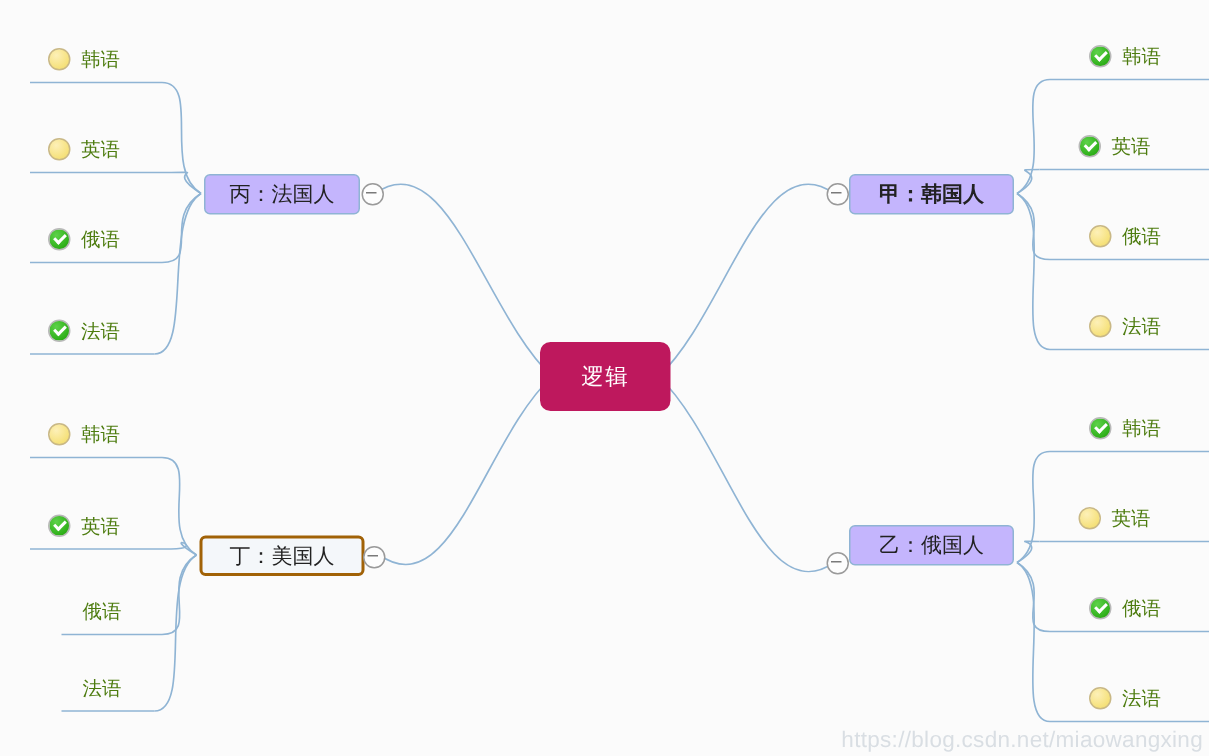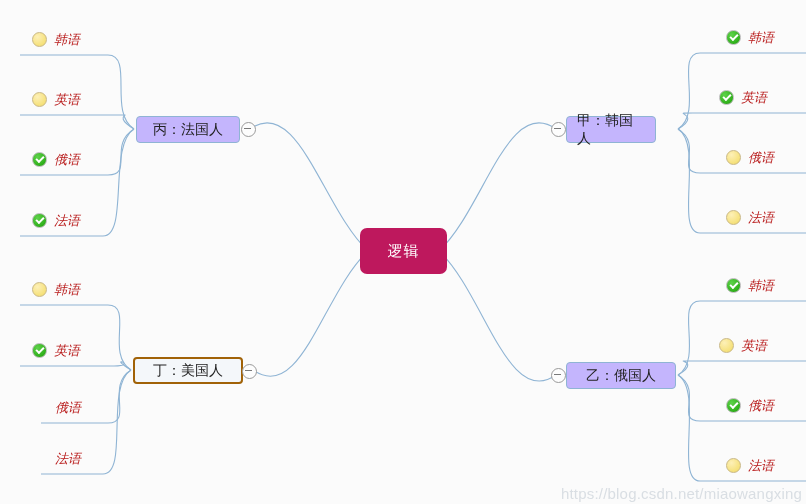--- a/index.html
+++ b/index.html
@@ -85,24 +85,23 @@
     background: #7a7a7a;
   }
 
   
   .leaf {
     position: absolute;
     height: 22px;
     display: flex;
     align-items: center;
     font-size: 13px;
-    color: #b91c1c;
+    color: #4d7c0f;
     white-space: nowrap;
     z-index: 4;
-    font-style: italic;
   }
   .leaf .leaf-label {
     line-height: 1;
   }
 
   
   .status-icon {
     width: 15px;
     height: 15px;
     border-radius: 50%;
@@ -223,41 +222,41 @@
       <div class="leaf" style="left: 32px; top: 339px;">
         <span class="status-icon check"></span>
         <span class="leaf-label">英语</span>
       </div>
       <div class="leaf" style="left: 55px; top: 396px;">
         <span class="leaf-label">俄语</span>
       </div>
       <div class="leaf" style="left: 55px; top: 447px;">
         <span class="leaf-label">法语</span>
       </div>
-      <div class="branch-node" style="left: 566px; top: 116px; width: 90px;">
+      <div class="branch-node" style="left: 566px; top: 116px; width: 110px; font-weight: bold;">
         <span>甲：韩国人</span>
       </div>
       <div class="collapse-toggle" style="left: 551px; top: 122px;"></div>
       <div class="leaf" style="left: 726px; top: 26px;">
         <span class="status-icon check"></span>
         <span class="leaf-label">韩语</span>
       </div>
       <div class="leaf" style="left: 719px; top: 86px;">
         <span class="status-icon check"></span>
         <span class="leaf-label">英语</span>
       </div>
       <div class="leaf" style="left: 726px; top: 146px;">
         <span class="status-icon pending"></span>
         <span class="leaf-label">俄语</span>
       </div>
       <div class="leaf" style="left: 726px; top: 206px;">
         <span class="status-icon pending"></span>
         <span class="leaf-label">法语</span>
       </div>
-      <div class="branch-node" style="left: 566px; top: 362px; width: 110px;">
+      <div class="branch-node" style="left: 566px; top: 350px; width: 110px;">
         <span>乙：俄国人</span>
       </div>
       <div class="collapse-toggle" style="left: 551px; top: 368px;"></div>
       <div class="leaf" style="left: 726px; top: 274px;">
         <span class="status-icon check"></span>
         <span class="leaf-label">韩语</span>
       </div>
       <div class="leaf" style="left: 719px; top: 334px;">
         <span class="status-icon pending"></span>
         <span class="leaf-label">英语</span>

